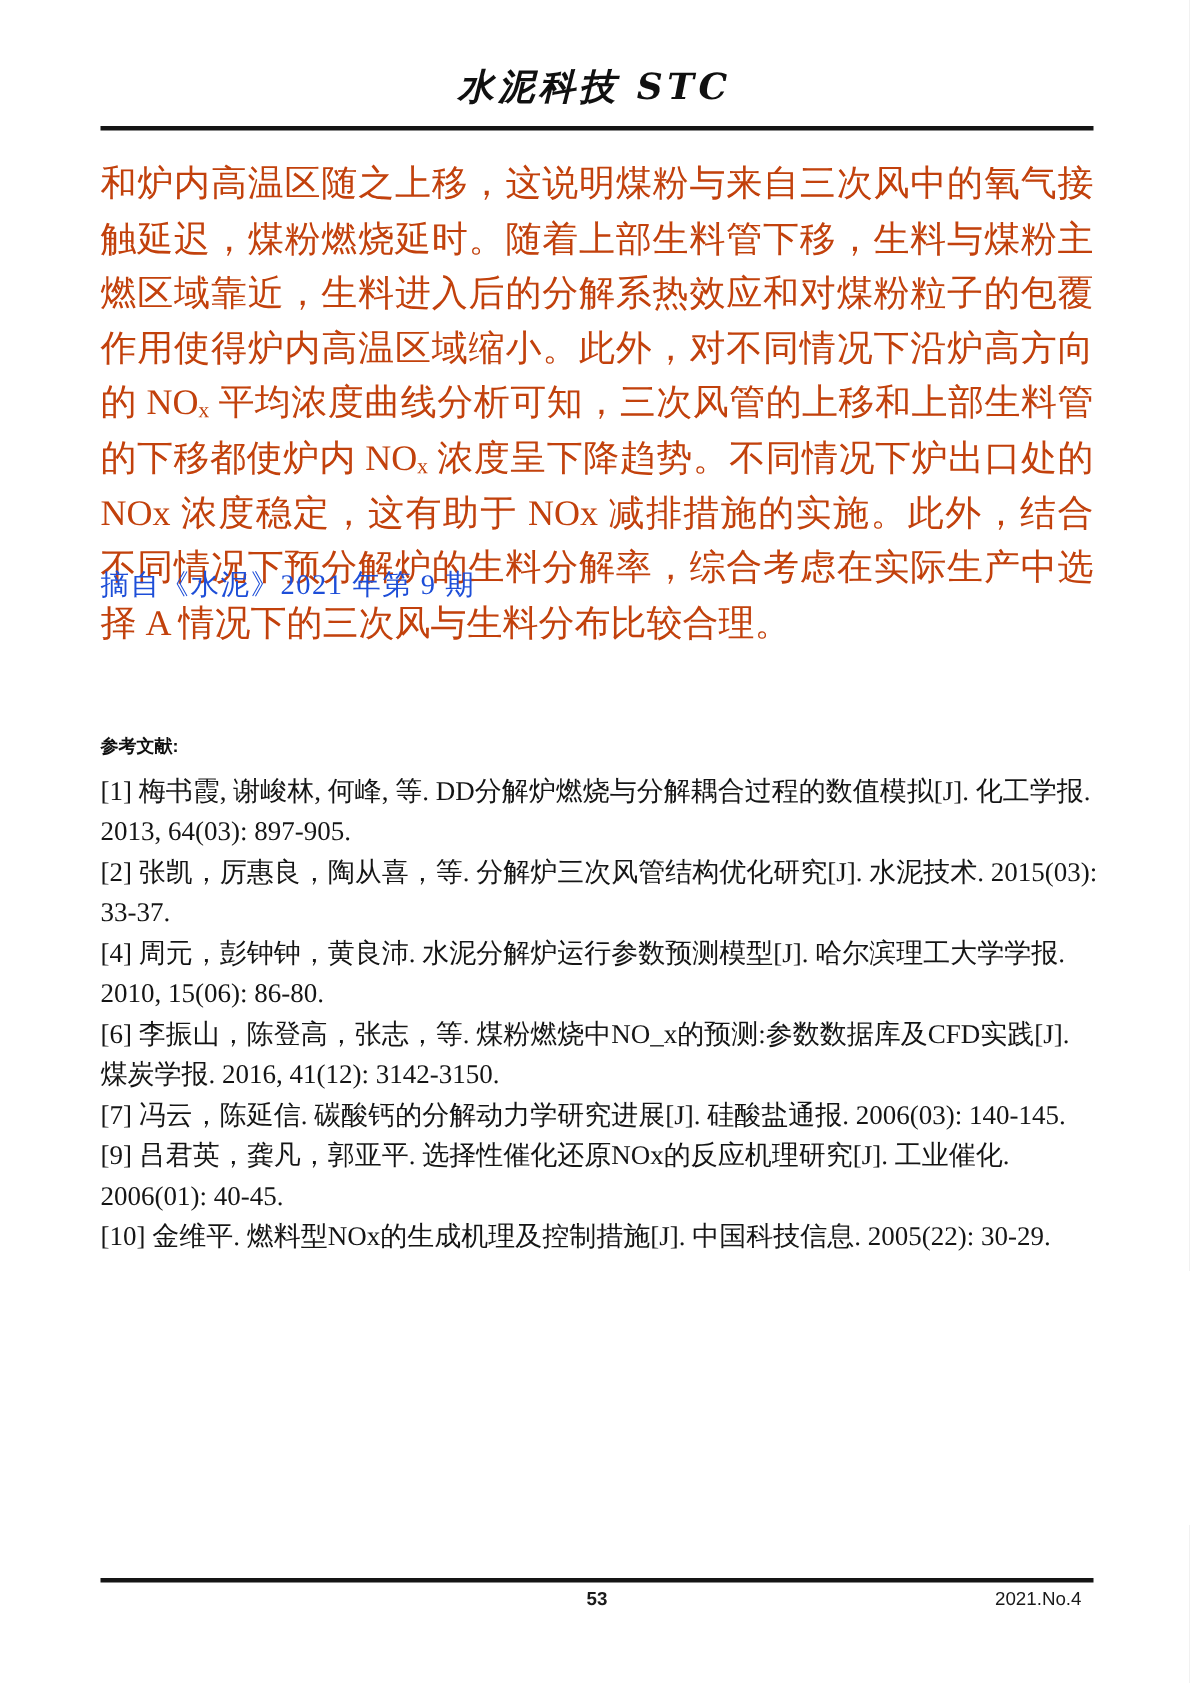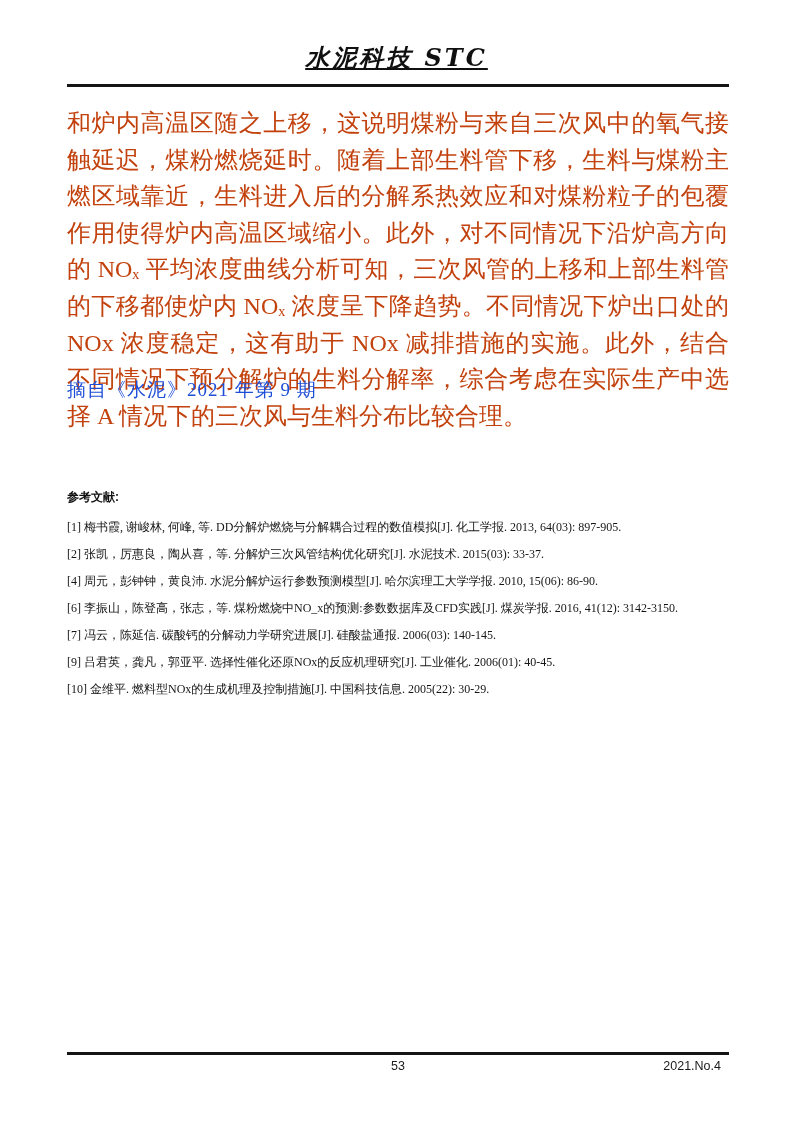--- a/index.html
+++ b/index.html
@@ -19,21 +19,20 @@
     top: 42px;
     left: 0;
     width: 100%;
     text-align: center;
     font-family: "DejaVu Serif", "Liberation Serif", serif;
     font-weight: bold;
     font-style: italic;
     font-size: 24px;
     letter-spacing: 3px;
     color: #101010;
-    text-decoration: underline;
   }
   .header-rule {
     position: absolute;
     top: 84px;
     left: 67px;
     width: 662px;
     height: 3px;
     background: #151515;
   }
   .body-text {
@@ -62,21 +61,21 @@
     font-family: "Liberation Sans", "DejaVu Sans", sans-serif;
     font-weight: bold;
     font-size: 12px;
     color: #101010;
   }
   .ref-list {
     position: absolute;
     top: 514px;
     left: 67px;
     width: 668px;
-    font-size: 12px;
+    font-size: 18px;
     line-height: 27px;
     color: #151515;
   }
   .ref-item { text-align: left; }
   .footer-rule {
     position: absolute;
     top: 1052px;
     left: 67px;
     width: 662px;
     height: 2.5px;
@@ -90,20 +89,21 @@
     height: 20px;
     font-family: "Liberation Sans", "DejaVu Sans", sans-serif;
     font-size: 12.5px;
     color: #1a1a1a;
   }
   .footer-page {
     position: absolute;
     left: 0;
     width: 100%;
     text-align: center;
+    font-weight: bold;
   }
   .footer-issue {
     position: absolute;
     right: 8px;
     top: 0;
   }
 </style>
 </head>
 <body>
 
@@ -116,21 +116,21 @@
   <div class="body-text">和炉内高温区随之上移，这说明煤粉与来自三次风中的氧气接触延迟，煤粉燃烧延时。随着上部生料管下移，生料与煤粉主燃区域靠近，生料进入后的分解系热效应和对煤粉粒子的包覆作用使得炉内高温区域缩小。此外，对不同情况下沿炉高方向的 NOₓ 平均浓度曲线分析可知，三次风管的上移和上部生料管的下移都使炉内 NOₓ 浓度呈下降趋势。不同情况下炉出口处的 NOx 浓度稳定，这有助于 NOx 减排措施的实施。此外，结合不同情况下预分解炉的生料分解率，综合考虑在实际生产中选择 A 情况下的三次风与生料分布比较合理。</div>
 
   <div class="citation">摘自《水泥》2021 年第 9 期</div>
 
   <div class="ref-heading">参考文献:</div>
 
   <div class="ref-list">
 
   <div class="ref-item" style="">[1] 梅书霞, 谢峻林, 何峰, 等. DD分解炉燃烧与分解耦合过程的数值模拟[J]. 化工学报. 2013, 64(03): 897-905.</div>
       <div class="ref-item" style="">[2] 张凯，厉惠良，陶从喜，等. 分解炉三次风管结构优化研究[J]. 水泥技术. 2015(03): 33-37.</div>
-      <div class="ref-item" style="">[4] 周元，彭钟钟，黄良沛. 水泥分解炉运行参数预测模型[J]. 哈尔滨理工大学学报. 2010, 15(06): 86-90.</div>
+      <div class="ref-item" style="">[4] 周元，彭钟钟，黄良沛. 水泥分解炉运行参数预测模型[J]. 哈尔滨理工大学学报. 2010, 15(06): 86-80.</div>
       <div class="ref-item" style="">[6] 李振山，陈登高，张志，等. 煤粉燃烧中NO_x的预测:参数数据库及CFD实践[J]. 煤炭学报. 2016, 41(12): 3142-3150.</div>
       <div class="ref-item" style="">[7] 冯云，陈延信. 碳酸钙的分解动力学研究进展[J]. 硅酸盐通报. 2006(03): 140-145.</div>
       <div class="ref-item" style="">[9] 吕君英，龚凡，郭亚平. 选择性催化还原NOx的反应机理研究[J]. 工业催化. 2006(01): 40-45.</div>
       <div class="ref-item" style="">[10] 金维平. 燃料型NOx的生成机理及控制措施[J]. 中国科技信息. 2005(22): 30-29.</div>
     </div>
 
   <div class="footer-rule"></div>
 
   <div class="footer-row">
     <span class="footer-page">53</span>

